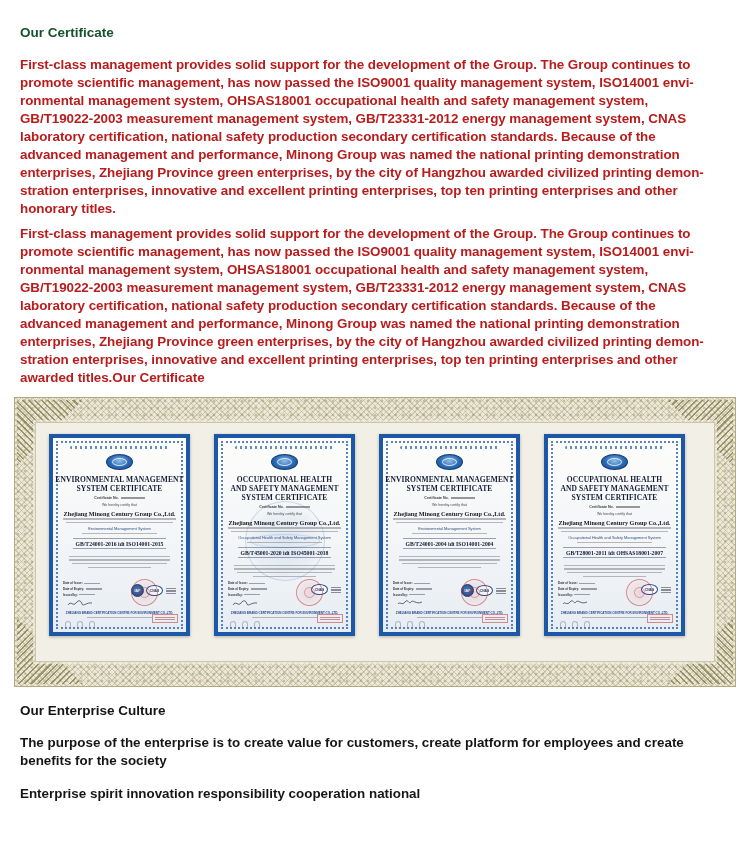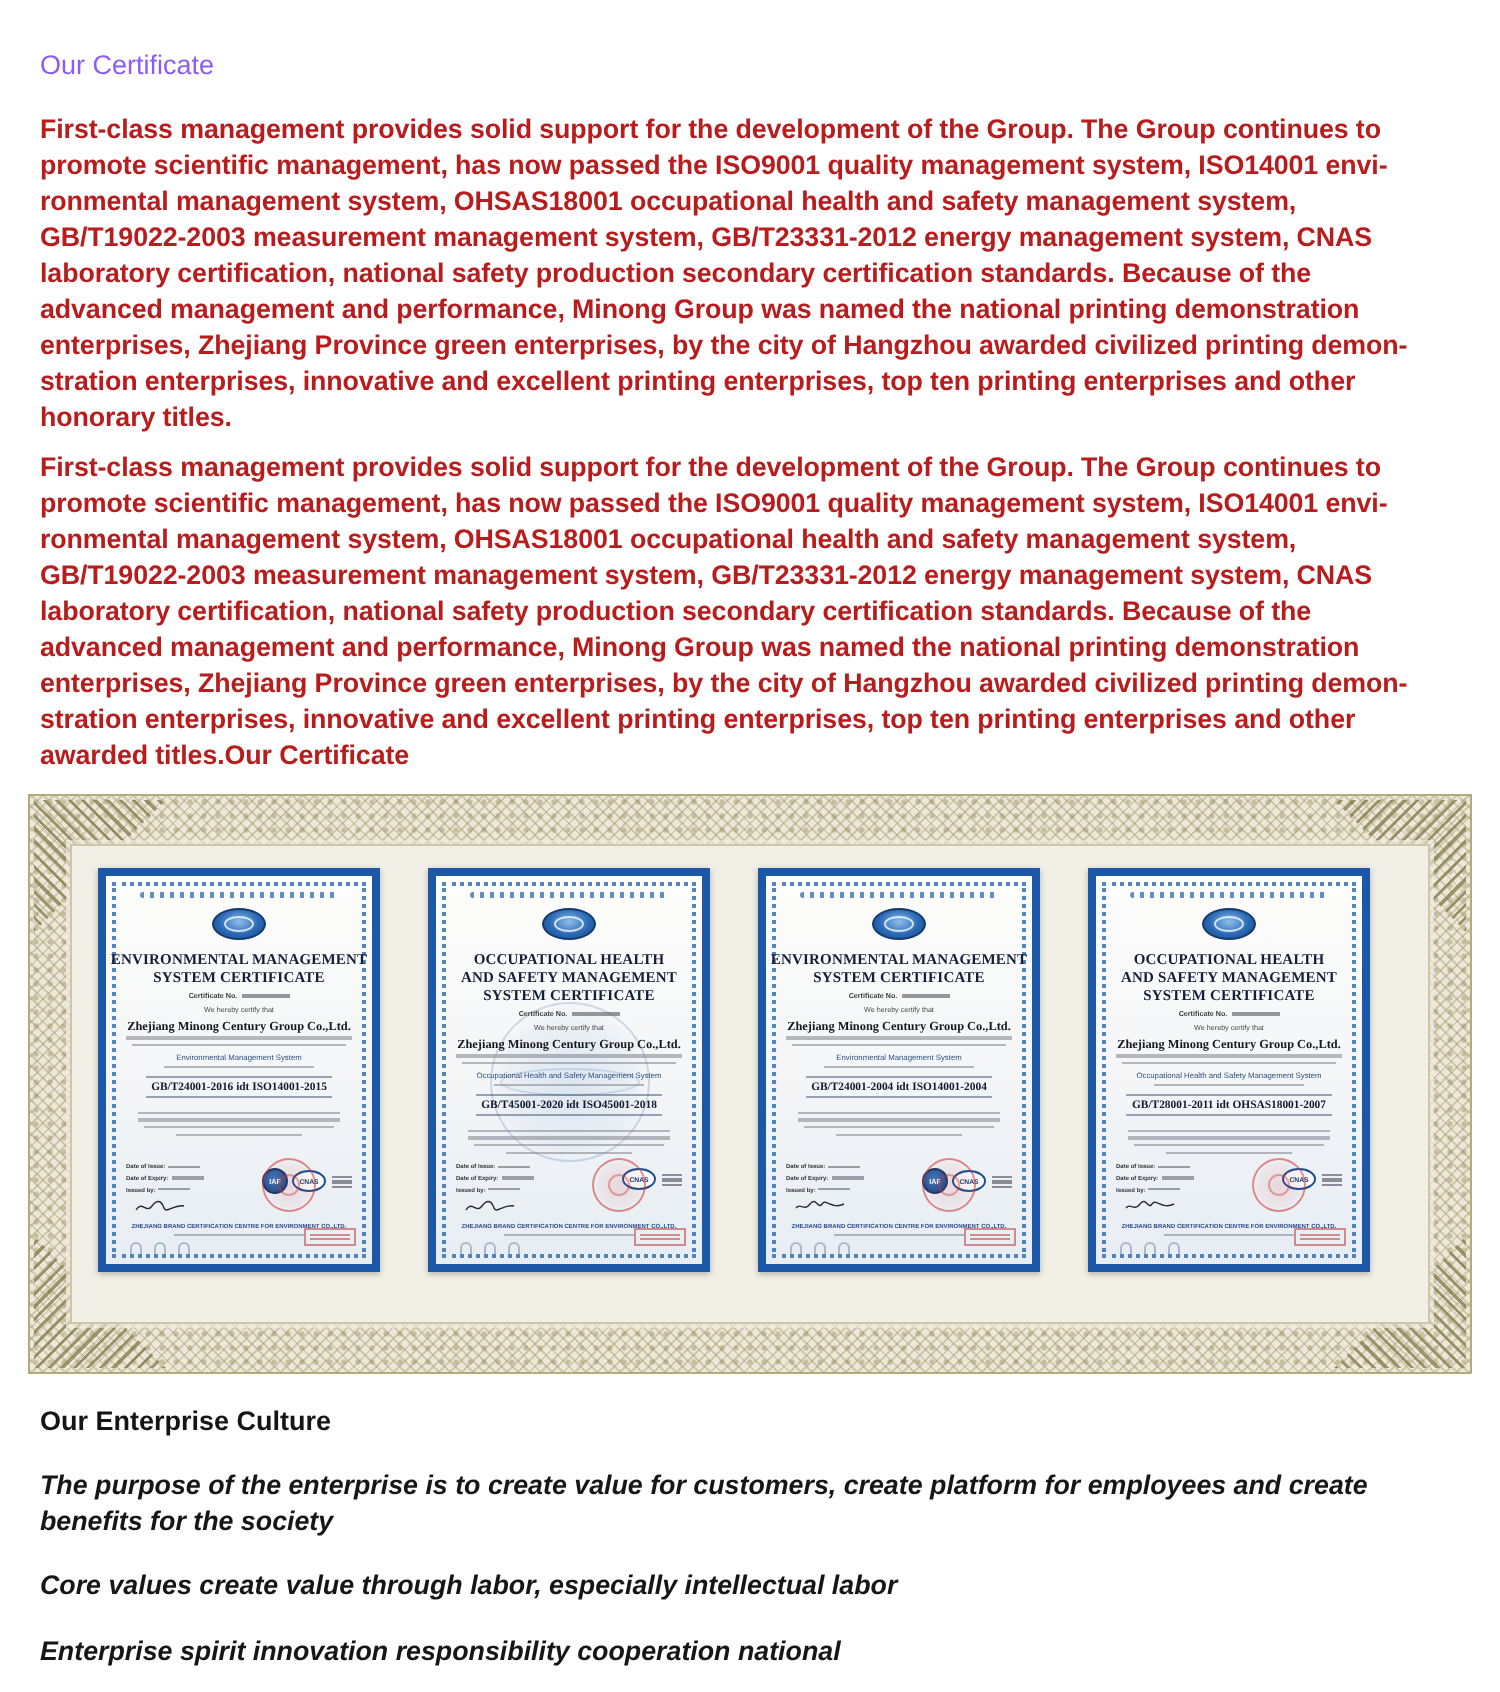--- a/index.html
+++ b/index.html
@@ -5,21 +5,21 @@
   * { margin:0; padding:0; box-sizing:border-box; }
   html,body { background:#ffffff; }
   body {
     width:750px; height:846px; overflow:hidden; position:relative;
     font-family:"Liberation Sans", sans-serif; color:#151515;
   }
   .page { width:750px; height:846px; }
 
   
   .doc-heading {
-    font-size:13.5px; font-weight:normal; color:#8b5cf6;
+    font-size:13.5px; font-weight:bold; color:#14532d;
     margin:26px 0 16px 20px; line-height:14px;
   }
   .para { margin:15px 20px 0 20px; }
   .para .pline {
     font-size:13.4px; font-weight:bold; line-height:18px;
     letter-spacing:-0.05px; white-space:nowrap; color:#b91c1c;
   }
   .para.second { margin-top:7px; }
 
   
@@ -161,21 +161,21 @@
     pointer-events:none;
   }
   .globe::before {
     content:""; position:absolute; left:4px; right:4px; top:32px; bottom:32px;
     border:1px solid rgba(110,150,200,.28); border-radius:50%;
   }
 
   
   .culture-heading { font-size:13.5px; font-weight:bold; margin:17px 0 0 20px; line-height:14px; }
   .cul-para { margin:16px 20px 0 20px; }
-  .cul-para .pline { font-size:13.4px; font-weight:bold; line-height:18px; white-space:nowrap; color:#161616;font-style:italic; }
+  .cul-para .pline { font-size:13.4px; font-weight:bold; line-height:18px; white-space:nowrap; color:#161616; }
   .cul-para.p2 { margin-top:14px; }
   .cul-para.p3 { margin-top:15px; }
 </style>
 </head>
 <body>
 
 <div class="page">
 
   <section>
     <h2 class="doc-heading">Our Certificate</h2>
@@ -490,22 +490,19 @@
 
     </div>
   </figure>
 
   <section>
     <h2 class="culture-heading">Our Enterprise Culture</h2>
     <div class="cul-para p1">
         <div class="pline">The purpose of the enterprise is to create value for customers, create platform for employees and create</div>
         <div class="pline">benefits for the society</div>
       </div>
-    <div class="cul-para p2">
-        <div class="pline">Core values create value through labor, especially intellectual labor</div>
-      </div>
     <div class="cul-para p3">
         <div class="pline">Enterprise spirit innovation responsibility cooperation national</div>
       </div>
 
   </section>
 
 </div>
 
 </body></html>

